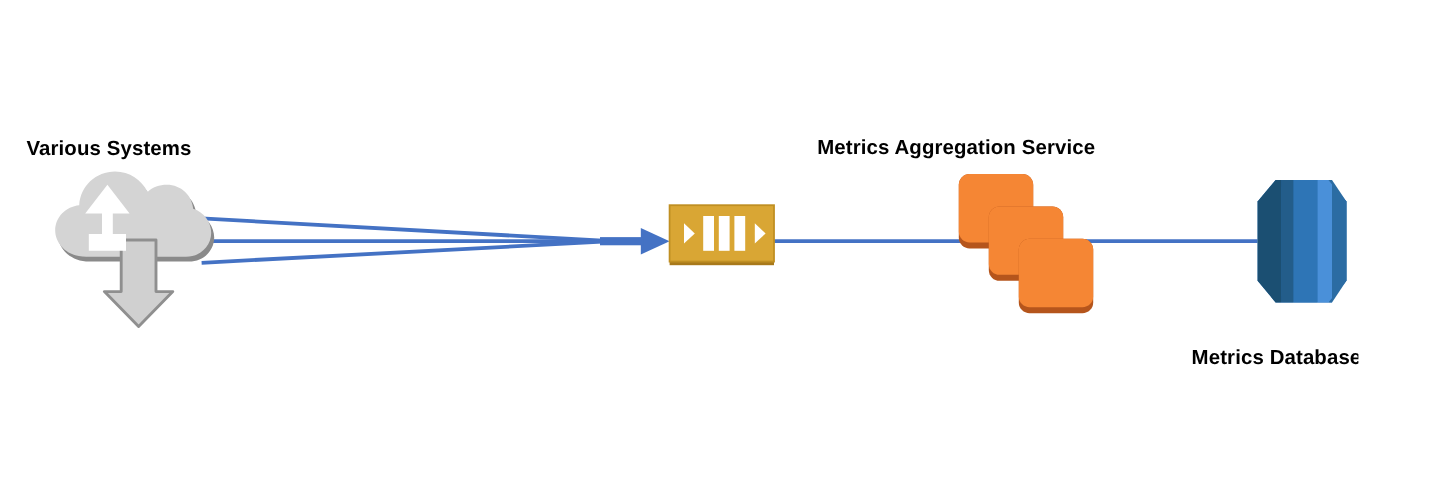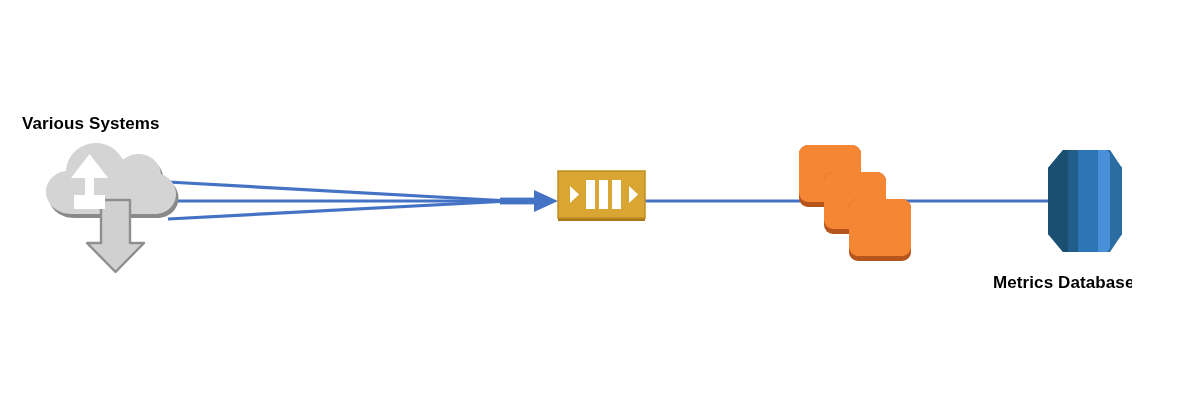--- a/index.html
+++ b/index.html
@@ -23,21 +23,21 @@
     font-family: "Liberation Sans", sans-serif;
     font-weight: bold;
     font-size: 17px;
     color: #000000;
     white-space: nowrap;
     letter-spacing: 0.1px;
   }
   #label-various-systems { left: 22px;  top: 114px; }
   #label-queue           { left: 489px; top: 231px; }
   #label-aggregation     { left: 681px; top: 113px; }
-  #label-database        { left: 993px; top: 273px; }
+  #label-database        { left: 993px; top: 288px; }
 
   svg.layer {
     position: absolute;
     left: 0;
     top: 0;
     width: 1200px;
     height: 400px;
   }
   #edge-layer { z-index: 1; }
   #node-layer { z-index: 2; }
@@ -142,16 +142,17 @@
       <path d="M 1098 150 L 1110 150 L 1110 252 L 1098 252 Z" fill="#4a90d9"></path>
 
       <path d="M 1110 150 L 1107 150 L 1122 168 L 1122 234 L 1107 252 L 1110 252 Z" fill="#2b6ca3"></path>
       <path d="M 1110 150 L 1122 168 L 1122 234 L 1110 252 Z" fill="#2b6ca3"></path>
     </g>
   </svg>
 
   <div class="node-label" id="label-various-systems">Various Systems</div>
 
 
+  <div class="node-label" id="label-aggregation">Metrics Aggregation Service</div>
 
   <div class="node-label" id="label-database">Metrics Database</div>
 
 </div>
 
 </body></html>

